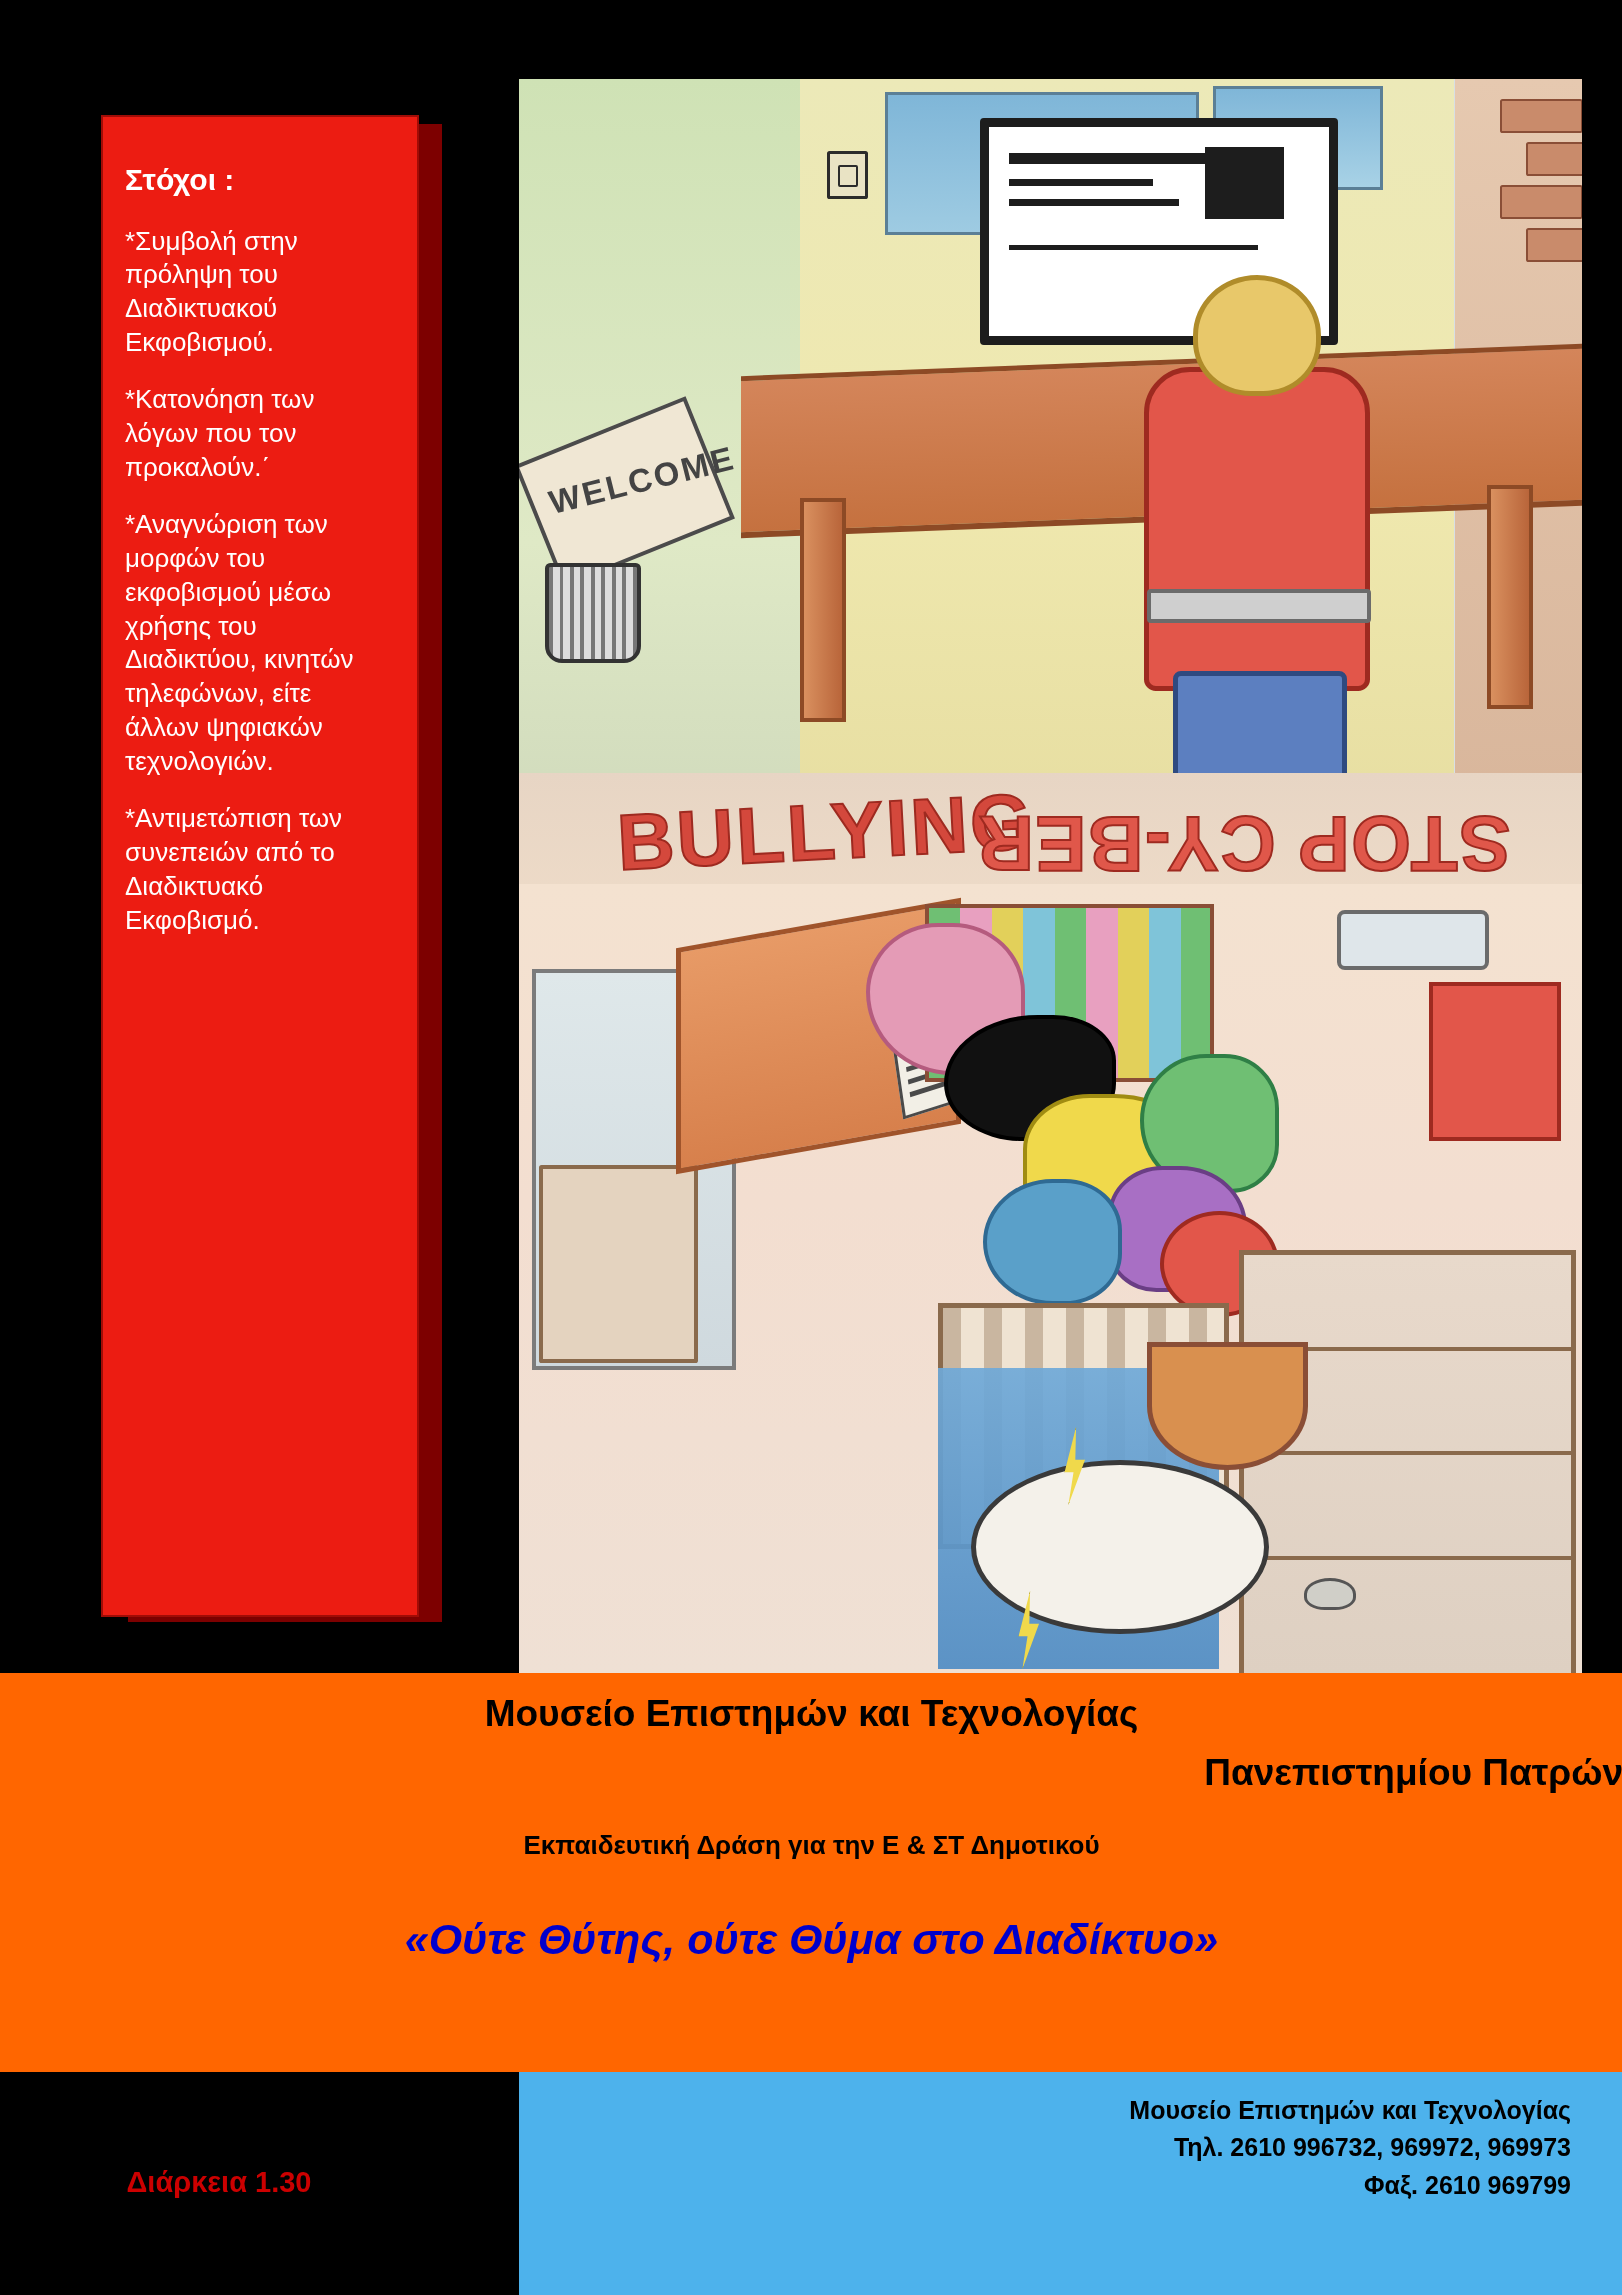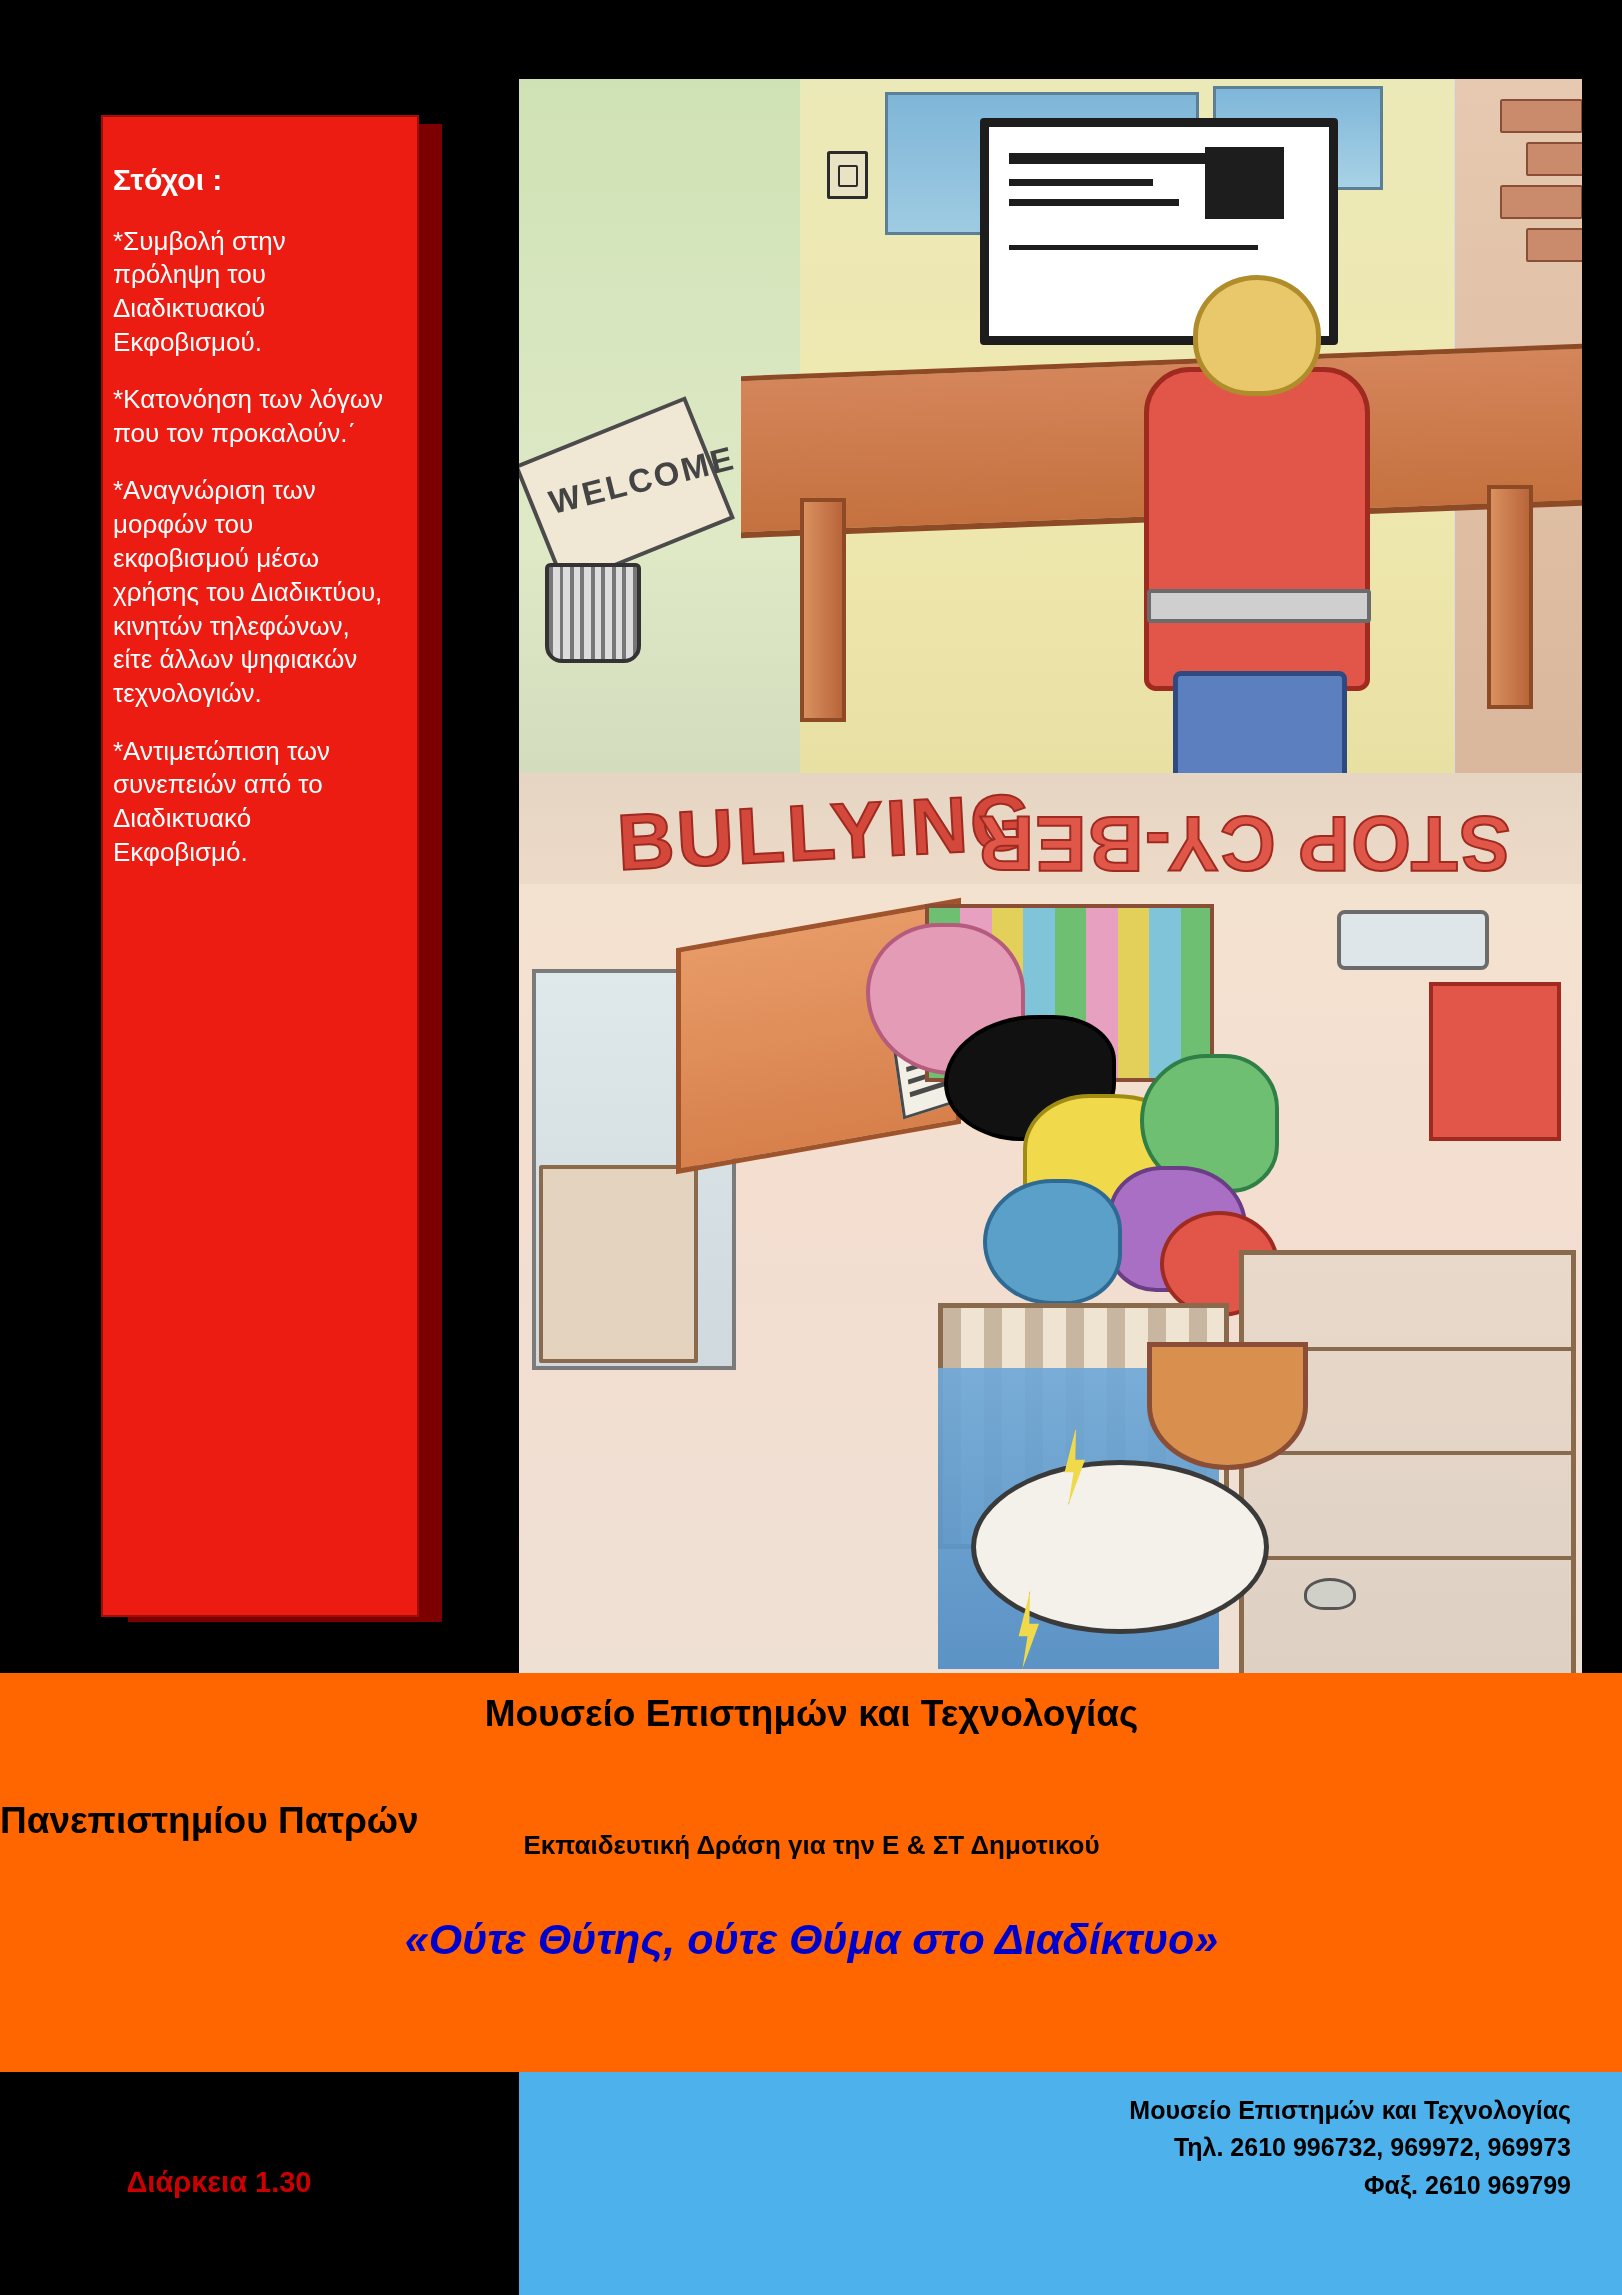--- a/index.html
+++ b/index.html
@@ -236,43 +236,43 @@
     position:absolute; left:128px; top:124px; width:314px; height:1498px;
     background:#7d0000;
   }
   .obj-box {
     position:absolute; left:101px; top:115px; width:314px; height:1498px;
     background:#ec1c12;
     border:2px solid #a00c06;
   }
   .obj-inner {
     position:absolute; left:0; top:0; right:0; bottom:0;
-    padding:46px 25px 0 10px;
+    padding:46px 25px 0 22px;
     box-sizing:border-box;
     color:#ffffff;
   }
   .obj-title {
     font-size:30px; font-weight:700; margin:0 0 27.5px 0;
   }
   .obj-p {
     font-size:26px; line-height:1.30; margin:0 0 23.6px 0; font-weight:400;
   }
 
   
   .orange-band {
     position:absolute; left:0; top:1673px; width:1623px; height:399px;
     background:#ff6600;
   }
   .ob-line1 {
     position:absolute; left:0; right:0; top:19.6px; text-align:center;
     font-size:37px; font-weight:700; color:#000;
   }
   .ob-line2 {
-    position:absolute; left:0; right:0; top:79px; text-align:left;
-    font-size:37px; font-weight:700; color:#000;margin-top:48px;
+    position:absolute; left:0; right:0; top:79px; text-align:right;
+    font-size:37px; font-weight:700; color:#000;
   }
   .ob-line3 {
     position:absolute; left:0; right:0; top:157px; text-align:center;
     font-size:26px; font-weight:600; color:#000;
   }
   .ob-line4 {
     position:absolute; left:0; right:0; top:242px; text-align:center;
     font-size:43px; font-weight:700; color:#0000cc; font-style:italic;
   }
 

